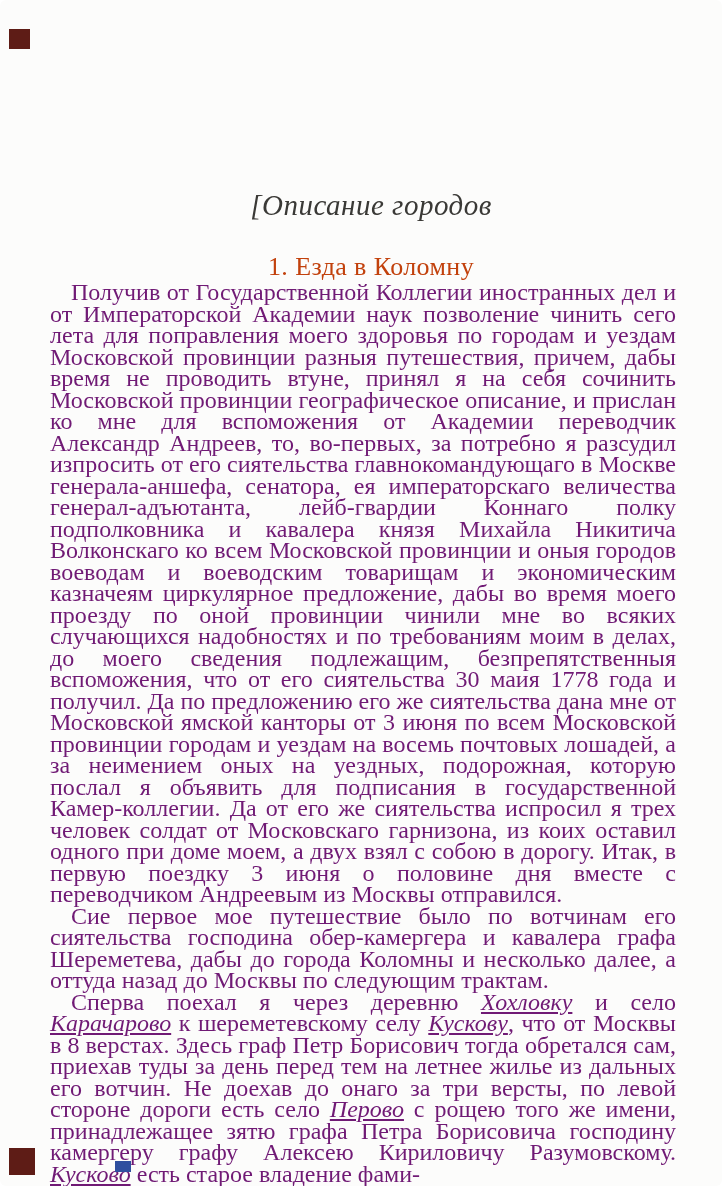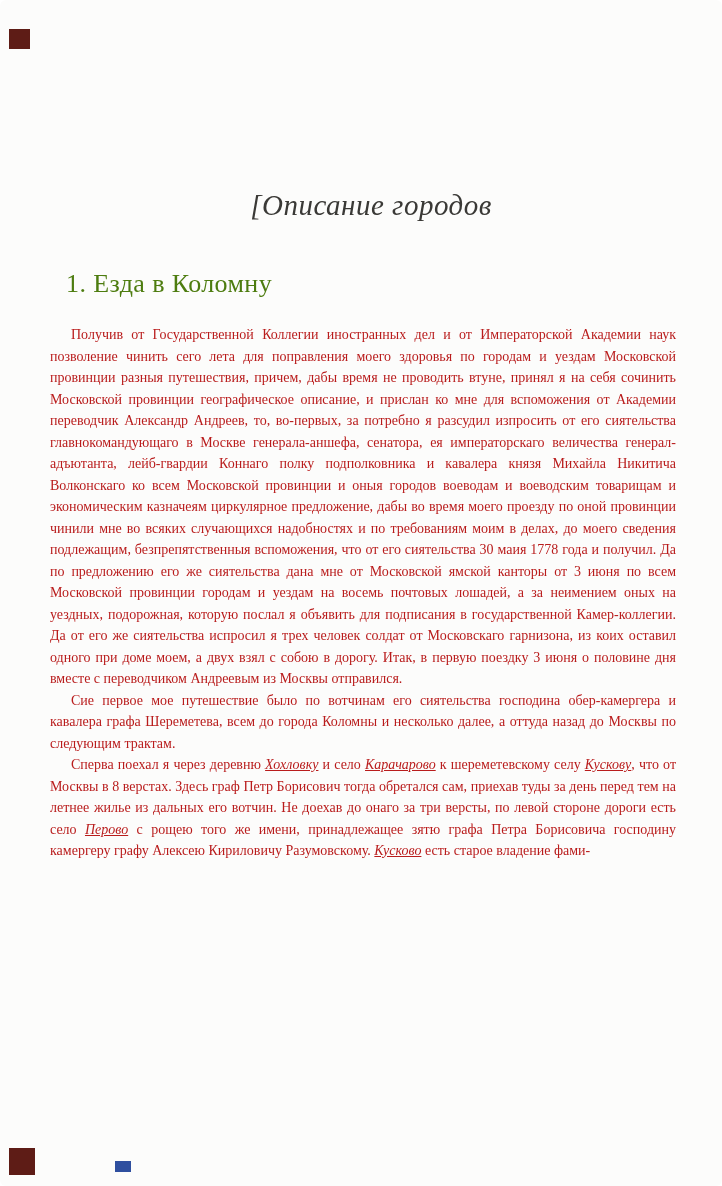--- a/index.html
+++ b/index.html
@@ -27,34 +27,33 @@
   .book-title {
     text-align: center;
     font-style: italic;
     font-size: 29px;
     line-height: 39px;
     padding-left: 16px;
     color: #3a3936;
     letter-spacing: 0.5px;
   }
   .chapter-title {
-    text-align: left;
+    text-align: center;
     font-size: 26px;
     line-height: 30px;
-    margin-top: 44px;
+    margin-top: 27px;
     padding-left: 16px;
-    color: #4d7c0f;
+    color: #c2410c;
     letter-spacing: 0.4px;
   }
   .body-text {
-    margin-top: 25px;
-    font-size: 14px;
+    font-size: 24px;
     line-height: 21.5px;
     text-align: justify;
-    color: #b91c1c;
+    color: #701a75;
   }
   .body-text p {
     margin: 0;
     text-indent: 21px;
   }
   .it {
     font-style: italic;
     text-decoration: underline;
   }
   .scan-mark {
@@ -89,21 +88,21 @@
   <div class="text-block">
 
     <div class="book-title">
       <div>[Описание городов</div>
     </div>
 
     <div class="chapter-title">1. Езда в Коломну</div>
 
     <div class="body-text">
         <p><span>Получив от Государственной Коллегии иностранных дел и от Императорской Академии наук позволение чинить сего лета для поправления моего здоровья по городам и уездам Московской провинции разныя путешествия, причем, дабы время не проводить втуне, принял я на себя сочинить Московской провинции географическое описание, и прислан ко мне для вспоможения от Академии переводчик Александр Андреев, то, во-первых, за потребно я разсудил изпросить от его сиятельства главнокомандующаго в Москве генерала-аншефа, сенатора, ея императорскаго величества генерал-адъютанта, лейб-гвардии Коннаго полку подполковника и кавалера князя Михайла Никитича Волконскаго ко всем Московской провинции и оныя городов воеводам и воеводским товарищам и экономическим казначеям циркулярное предложение, дабы во время моего проезду по оной провинции чинили мне во всяких случающихся надобностях и по требованиям моим в делах, до моего сведения подлежащим, безпрепятственныя вспоможения, что от его сиятельства 30 маия 1778 года и получил. Да по предложению его же сиятельства дана мне от Московской ямской канторы от 3 июня по всем Московской провинции городам и уездам на восемь почтовых лошадей, а за неимением оных на уездных, подорожная, которую послал я объявить для подписания в государственной Камер-коллегии. Да от его же сиятельства испросил я трех человек солдат от Московскаго гарнизона, из коих оставил одного при доме моем, а двух взял с собою в дорогу. Итак, в первую поездку 3 июня о половине дня вместе с переводчиком Андреевым из Москвы отправился.</span></p>
-        <p><span>Сие первое мое путешествие было по вотчинам его сиятельства господина обер-камергера и кавалера графа Шереметева, всем до города Коломны и несколько далее, а оттуда назад до Москвы по следующим трактам.</span></p>
+        <p><span>Сие первое мое путешествие было по вотчинам его сиятельства господина обер-камергера и кавалера графа Шереметева, дабы до города Коломны и несколько далее, а оттуда назад до Москвы по следующим трактам.</span></p>
         <p><span>Сперва поехал я через деревню </span><span class="it">Хохловку</span><span> и село </span><span class="it">Карачарово</span><span> к шереметевскому селу </span><span class="it">Кускову</span><span>, что от Москвы в 8 верстах. Здесь граф Петр Борисович тогда обретался сам, приехав туды за день перед тем на летнее жилье из дальных его вотчин. Не доехав до онаго за три версты, по левой стороне дороги есть село </span><span class="it">Перово</span><span> с рощею того же имени, принадлежащее зятю графа Петра Борисовича господину камергеру графу Алексею Кириловичу Разумовскому. </span><span class="it">Кусково</span><span> есть старое владение фами-</span></p>
       </div>
 
   </div>
 
   <div class="scan-mark mark-bottom-left" style="background-color: rgb(94, 28, 22);"></div>
 
   <div class="scan-mark mark-bottom-blue" style="background-color: rgb(47, 79, 159);"></div>
 
 </div>

